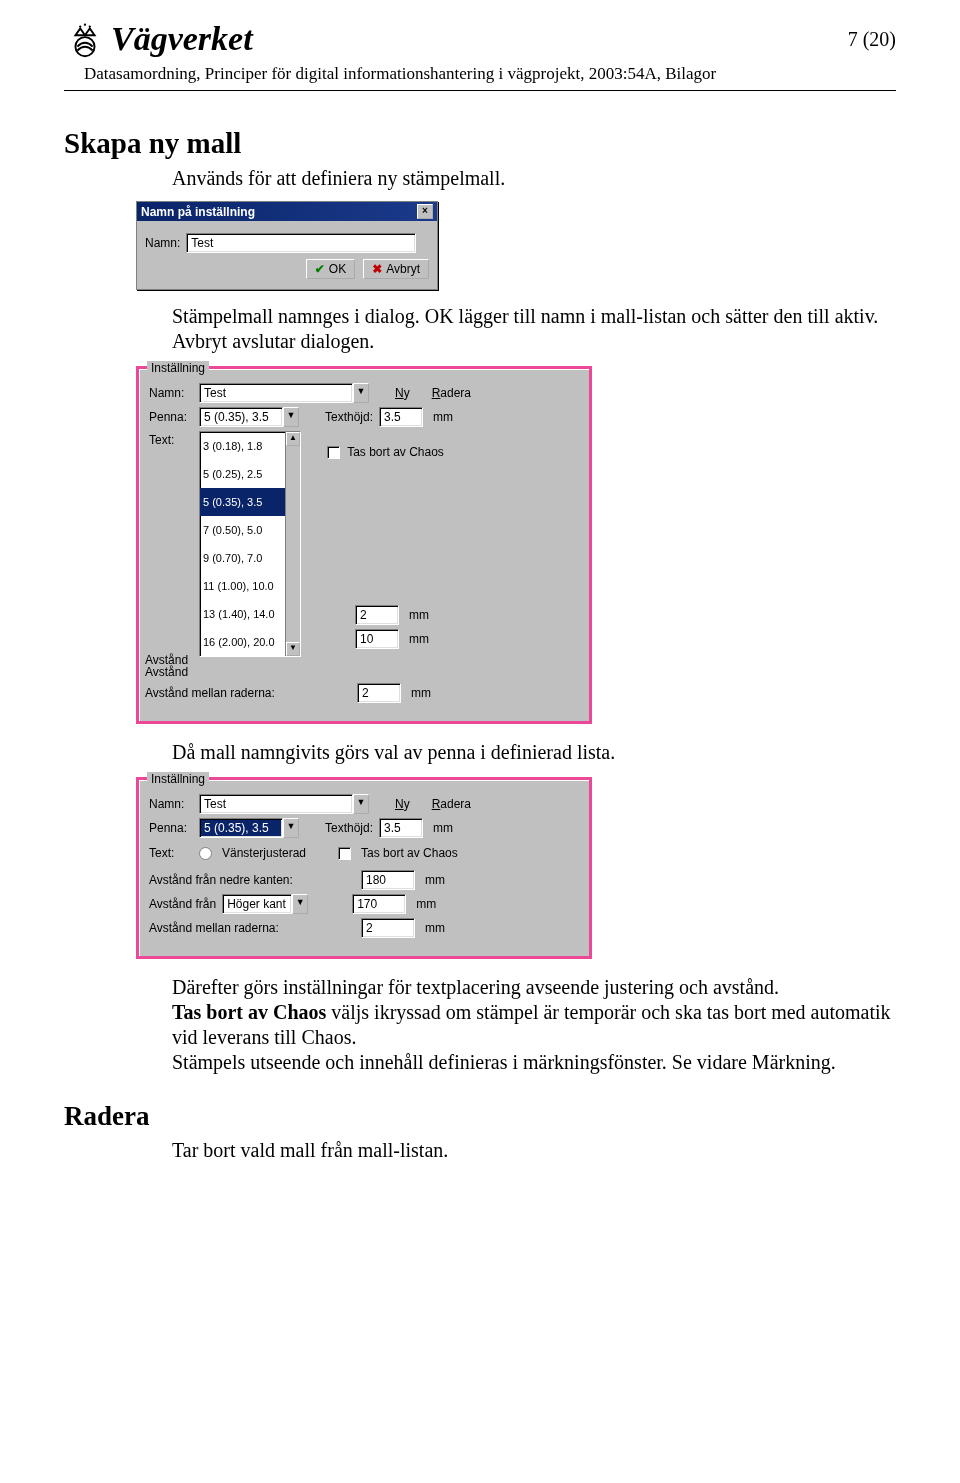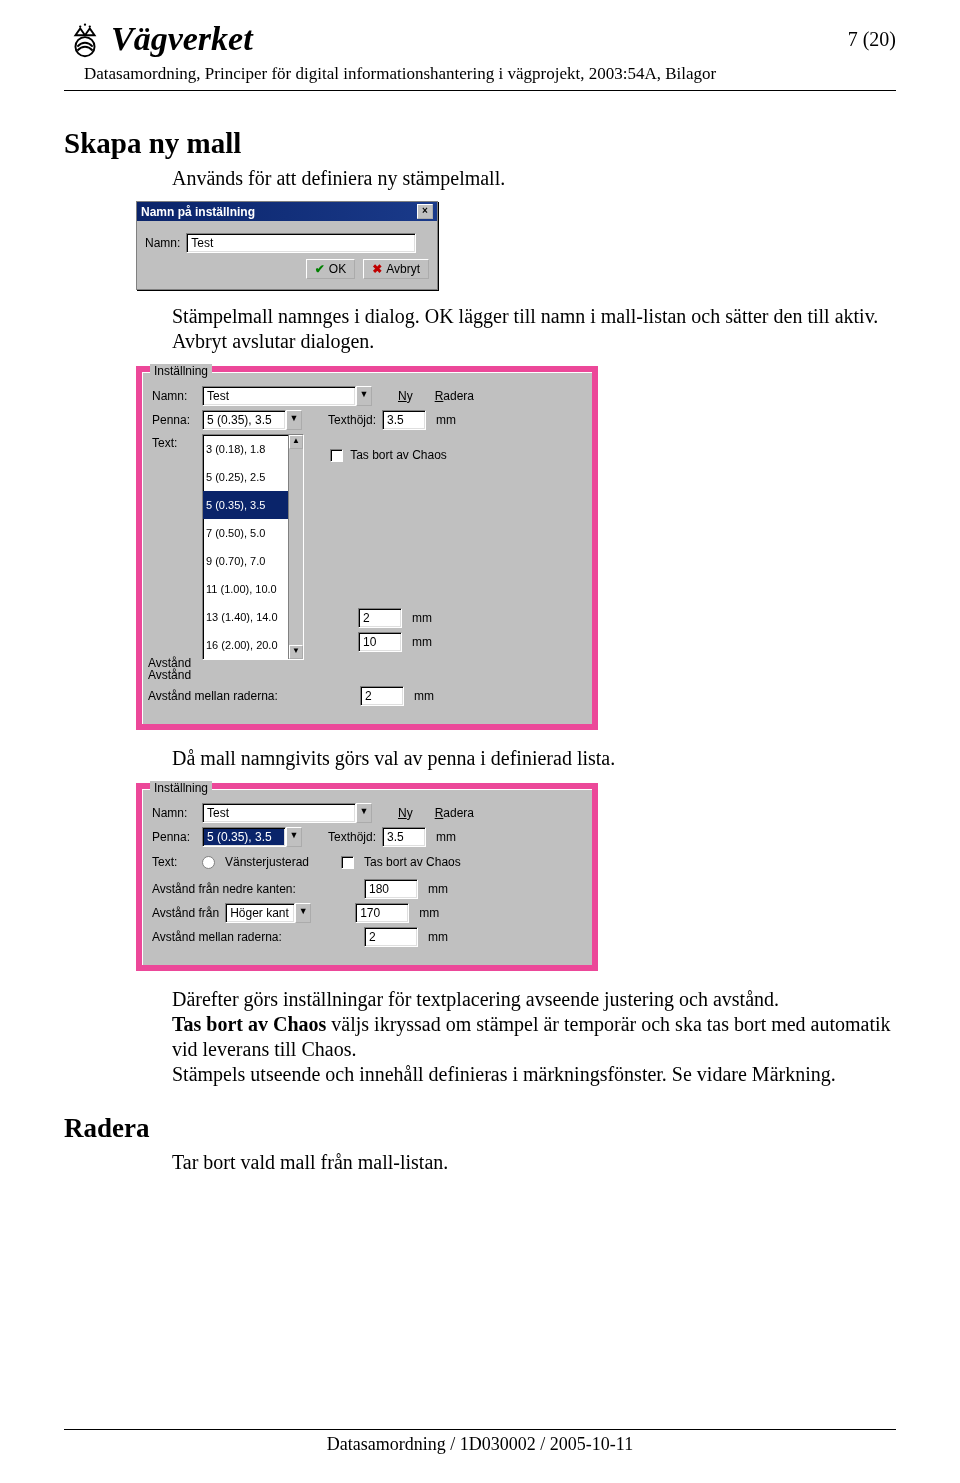--- a/index.html
+++ b/index.html
@@ -19,21 +19,21 @@
 .titlebar{background:linear-gradient(to right,#0a246a,#1a3a8a);color:#fff;font-weight:bold;padding:2px 4px;display:flex;justify-content:space-between;align-items:center;font-size:12px}
 .closebtn{width:14px;height:13px;background:#c0c0c0;border:1px outset #fff;color:#000;text-align:center;line-height:11px;font-weight:bold;font-family:Arial;font-size:10px}
 .dlg-body{padding:8px 8px 10px 8px}
 .row{display:flex;align-items:center;gap:6px;margin:4px 0}
 .lbl{font-size:12px}
 .sunken{background:#fff;border:1px solid #808080;border-right-color:#fff;border-bottom-color:#fff;box-shadow:inset 1px 1px 0 #000,inset -1px -1px 0 #dfdfdf;padding:2px 4px;height:14px;line-height:14px;font-size:12px}
 .btn{background:#c0c0c0;border:1px outset #fff;padding:2px 8px;display:inline-flex;align-items:center;gap:4px;font-size:12px}
 .btn .chk{color:#008000;font-weight:bold}
 .btn .x{color:#c00000;font-weight:bold}
 .dialog.small{width:300px}
-.panel{margin:12px 0 16px 72px;border:6px solid #ec4899;box-shadow:inset 1px 1px 0 #fff;background:#c0c0c0;padding:10px 10px 14px 10px;font-family:"MS Sans Serif",Tahoma,Arial,sans-serif;font-size:12px;width:430px;position:relative}
+.panel{margin:12px 0 16px 72px;border:3px solid #ec4899;box-shadow:inset 1px 1px 0 #fff;background:#c0c0c0;padding:10px 10px 14px 10px;font-family:"MS Sans Serif",Tahoma,Arial,sans-serif;font-size:12px;width:430px;position:relative}
 .grouplabel{position:absolute;top:-8px;left:8px;background:#c0c0c0;padding:0 4px;font-size:12px}
 .combo{display:flex}
 .combo .sunken{flex:1}
 .combo .arrow{width:14px;background:#c0c0c0;border:1px outset #fff;text-align:center;line-height:14px;font-size:9px}
 .linkbtn{font-size:12px}
 .linkbtn u{text-decoration:underline}
 .listbox{background:#fff;border:1px solid #808080;border-right-color:#fff;border-bottom-color:#fff;box-shadow:inset 1px 1px 0 #000;width:100px;display:flex}
 .listbox .items{flex:1}
 .listbox .item{padding:8px 3px;font-size:11px;white-space:nowrap}
 .listbox .item.sel{background:#0a246a;color:#fff}
@@ -228,17 +228,13 @@
     </div>
   </div>
 
   <div class="indent body">Därefter görs inställningar för textplacering avseende justering och avstånd.</div>
   <div class="indent body"><b>Tas bort av Chaos</b><span> väljs ikryssad om stämpel är temporär och ska tas bort med automatik vid leverans till Chaos.</span></div>
   <div class="indent body">Stämpels utseende och innehåll definieras i märkningsfönster. Se vidare Märkning.</div>
 
   <h2>Radera</h2>
   <div class="indent body">Tar bort vald mall från mall-listan.</div>
 
-  <div class="footer">
-    <hr class="bot">
-    <span>Datasamordning / 1D030002 / 2005-10-11</span>
-  </div>
 </div>
 
 </body></html>

